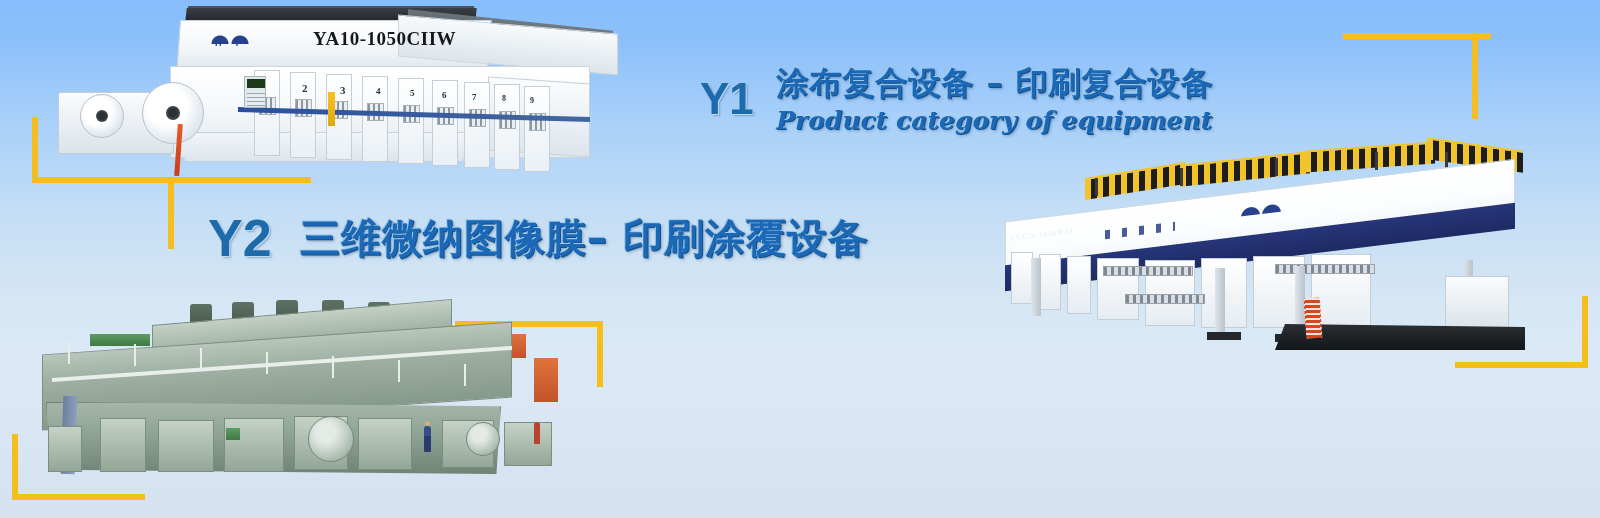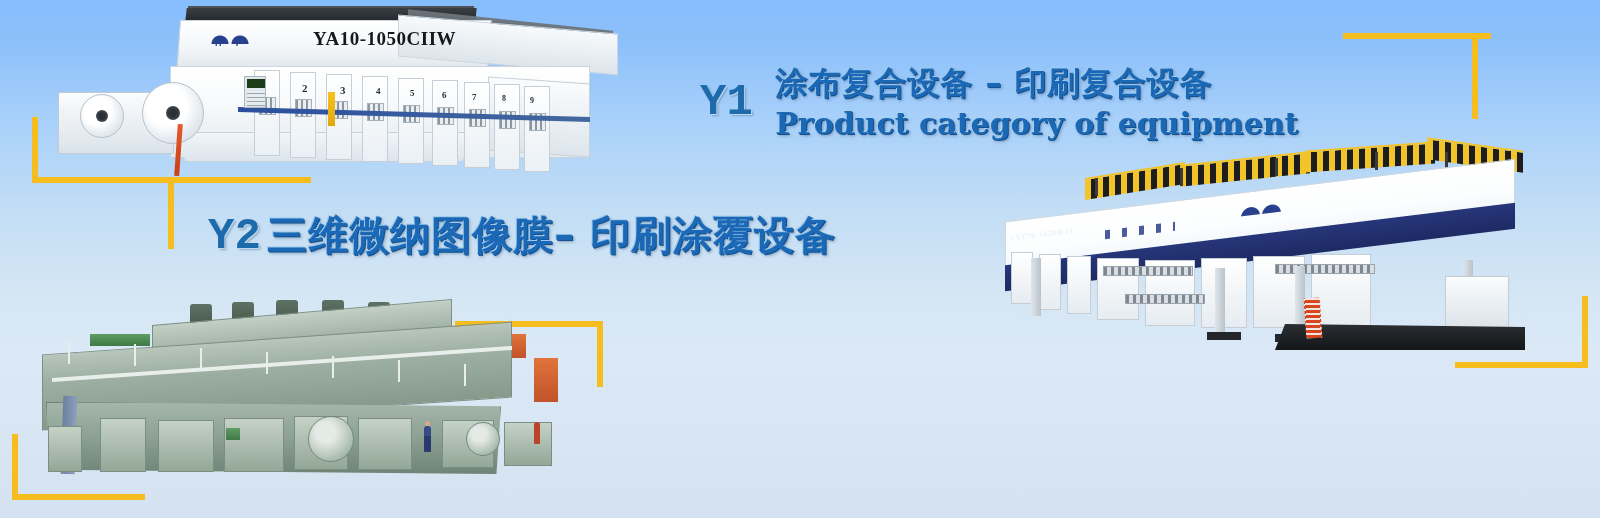--- a/index.html
+++ b/index.html
@@ -276,21 +276,21 @@
   }
   #m3 .worker2 {
     position:absolute; left:512px; top:124px; width:6px; height:22px;
     background:#b9432c; border-radius:3px 3px 1px 1px;
   }
 
   
   .txtgroup { position:absolute; white-space:nowrap; }
   .ylab {
     display:inline-block; vertical-align:middle;
-    font-family:Liberation Mono, monospace;
+    font-family:Liberation Sans, sans-serif;
     font-weight:bold; color:#1d6bab;
     text-shadow:1px 1px 0 #bcd9ef, 2px 2px 2px rgba(40,70,110,.35);
   }
   .lines { display:inline-block; vertical-align:middle; }
   .cn {
     font-family:"DejaVu Sans", sans-serif;
     font-weight:bold; color:#1b69b6;
     letter-spacing:1px;
     text-shadow:
       -1px -1px 0 #9ec9ea,
@@ -303,24 +303,24 @@
     letter-spacing:0px;
     text-shadow:
       -1px -1px 0 #a9d1ee,
        1px  1px 0 #14508a,
        2px  2px 3px rgba(30,60,100,.38);
   }
 
   #t1 { left:700px; top:62px; }
   #t1 .ylab { font-size:44px; margin-right:18px; }
   #t1 .cn { font-size:32px; }
-  #t1 .en { font-size:30px; }
+  #t1 .en { font-size:25px;font-style:italic; }
 
   #t2 { left:208px; top:208px; }
-  #t2 .ylab { font-size:44px; margin-right:2px; }
+  #t2 .ylab { font-size:52px; margin-right:24px; }
   #t2 .cn { font-size:40px; }
   #t2 .en { font-size:25px; }
 
   #t3 { left:645px; top:382px; }
   #t3 .ylab { font-size:44px; margin-right:18px; }
   #t3 .cn { font-size:31px; }
   #t3 .en { font-size:25px; }
 </style>
 </head>
 <body>

